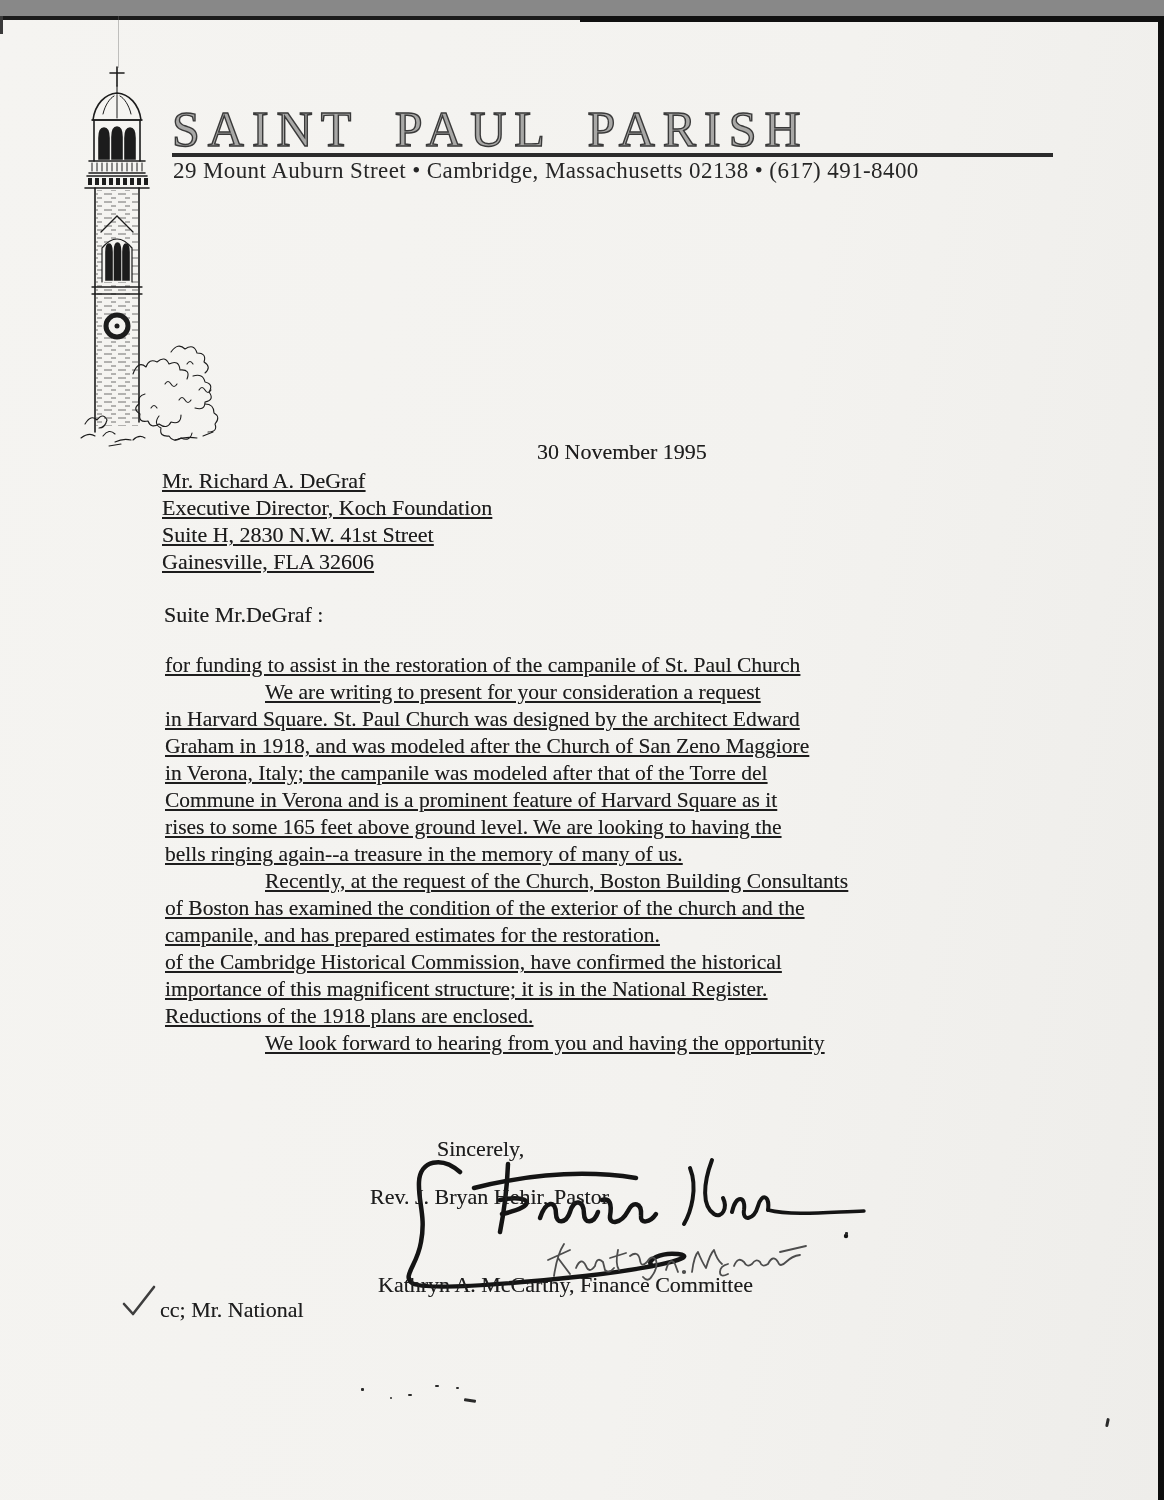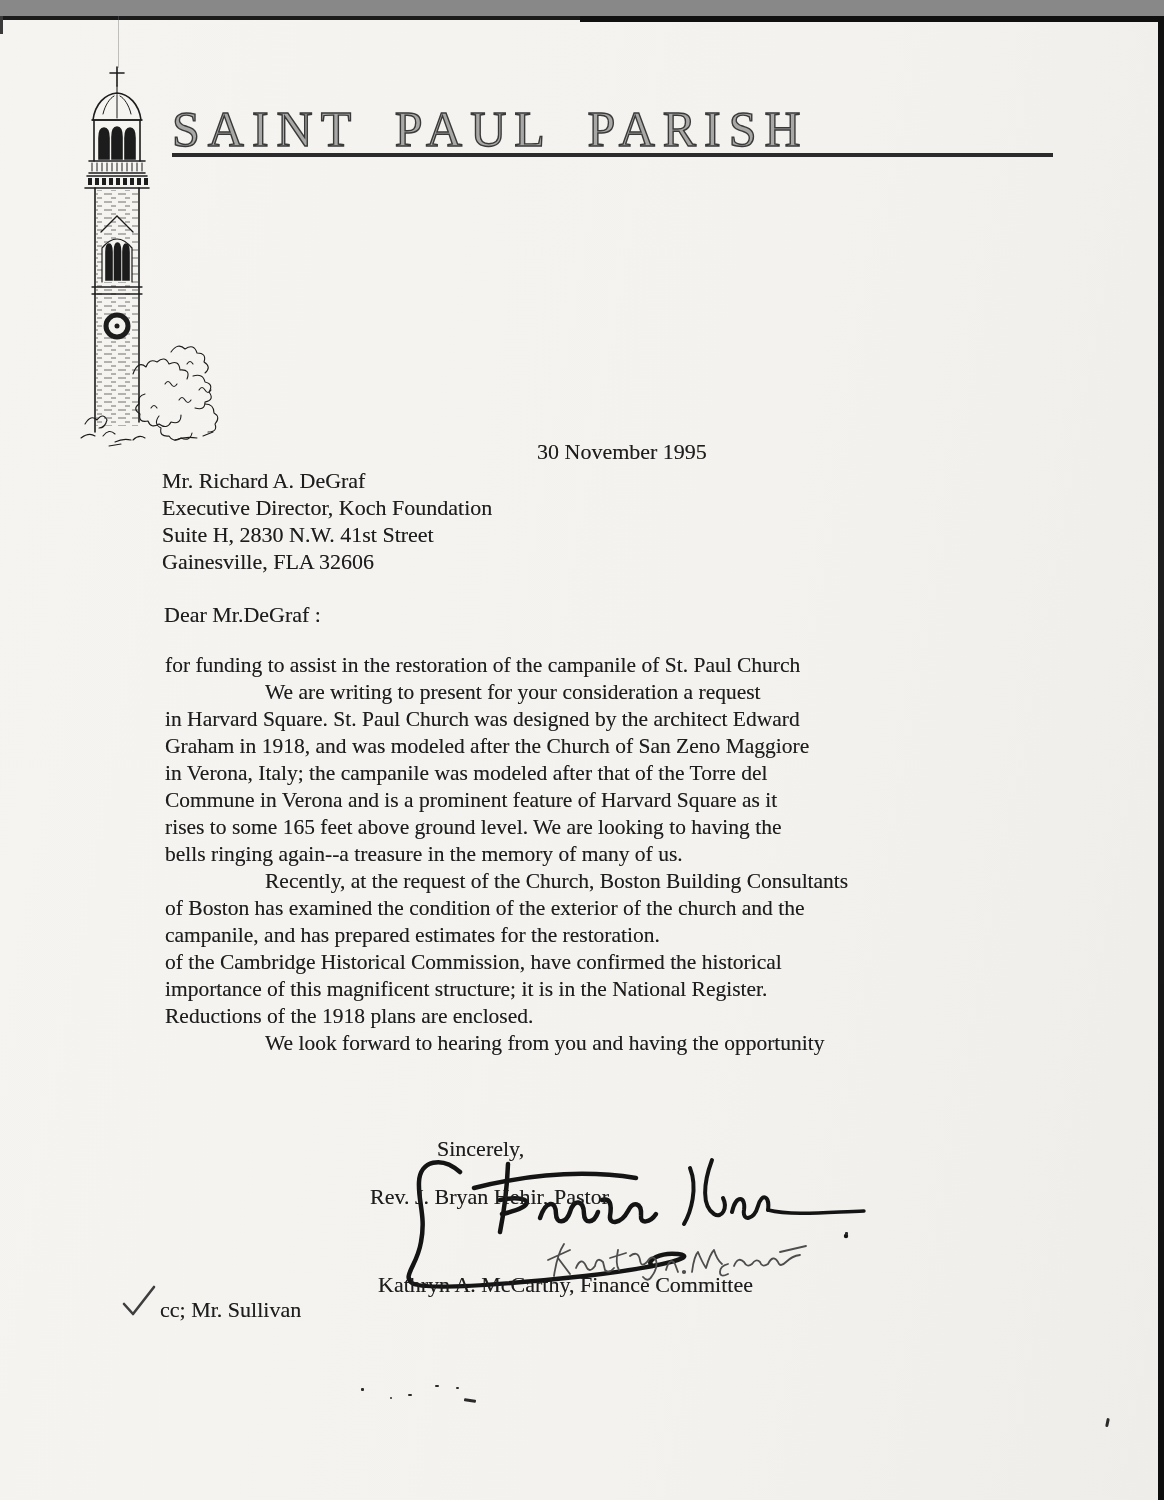--- a/index.html
+++ b/index.html
@@ -21,21 +21,21 @@
     color:rgba(40,40,40,0.08);
     -webkit-text-stroke:1.4px #3a3a3a;
     text-shadow:0 0 1px rgba(60,60,60,0.35);
   }
   .masthead-rule{left:172px;top:137px;width:881px;height:3.5px;background:#2b2b2b;}
   .masthead-address{left:173px;top:142px;font-size:23px;letter-spacing:.4px;color:#262626;}
 
   
   .t22{font-size:22px;text-shadow:0 0 .5px rgba(20,20,20,.45);}
   .t21{font-size:21.5px;text-shadow:0 0 .5px rgba(20,20,20,.45);}
-  .line{white-space:nowrap;height:27px;line-height:27px;}
+  .line{white-space:nowrap;height:27px;line-height:27px;text-decoration:underline;}
   .line.indent{padding-left:100px;}
   .recipient .line{height:27px;}
   .body-block{position:absolute;left:165px;top:636px;}
 
   
   .edge-top{left:0;top:0;width:1164px;height:4px;background:#1b1b1b;}
   .edge-top-right{left:580px;top:0;width:584px;height:6px;background:#101010;}
   .edge-right{right:0;top:0;width:6px;height:1500px;background:linear-gradient(180deg,#101010,#1e1e1e 40%,#0c0c0c);}
   .edge-bottom{left:0;bottom:0;width:1164px;height:8px;
     background:linear-gradient(90deg,#2e2e2e 0%,#121212 18%,#3a3a3a 40%,#0d0d0d 58%,#262626 82%,#111 100%);}
@@ -106,31 +106,32 @@
         <path d="M90 320 q3 -5 6 0 q3 5 6 0 M104 336 q3 -5 6 0 q3 5 6 0 M76 344 q3 -5 6 0"></path>
         <path d="M112 300 q3 -5 6 0 M124 326 q3 -5 6 0 q3 5 6 0"></path>
         <path d="M10 360 q6 -10 12 -4 q6 -8 10 0 q-2 8 -8 8 M6 374 q8 -6 14 -2 M28 372 q6 -8 12 -2"></path>
         <path d="M40 378 q8 -4 16 -2 M58 376 q6 -6 12 -2 M100 376 q10 -4 22 -2 M128 372 l10 -4 M34 382 l12 -2"></path>
       </g>
     </svg>
   </div>
 
   <div class="abs masthead-title">SAINT PAUL PARISH</div>
   <div class="abs masthead-rule"></div>
+  <div class="abs masthead-address">29 Mount Auburn Street • Cambridge, Massachusetts 02138 • (617) 491-8400</div>
 
   <div class="abs t22" style="left:537px;top:423px;">30 November 1995</div>
 
   <div class="abs t22 recipient" style="left:162px;top:451px;">
     <div class="line">Mr. Richard A. DeGraf</div>
     <div class="line">Executive Director, Koch Foundation</div>
     <div class="line">Suite H, 2830 N.W. 41st Street</div>
     <div class="line">Gainesville, FLA 32606</div>
   </div>
 
-  <div class="abs t22" style="left:164px;top:586px;">Dear Mr.DeGraf :</div>
+  <div class="abs t22" style="left:164px;top:586px;">Suite Mr.DeGraf :</div>
 
   <div class="body-block t21">
     <div class="line">for funding to assist in the restoration of the campanile of  St. Paul Church</div>
     <div class="line indent">We are writing to present for your consideration a request</div>
     <div class="line">in Harvard Square. St. Paul Church was designed by the architect Edward</div>
     <div class="line">Graham in 1918, and was modeled after the Church of San Zeno Maggiore</div>
     <div class="line">in Verona, Italy; the campanile was modeled after that of the Torre del</div>
     <div class="line">Commune in Verona and is a prominent feature of Harvard Square as it</div>
     <div class="line">rises to some 165 feet above ground level. We are looking to having the</div>
     <div class="line">bells ringing again--a treasure in the memory of many of us.</div>
@@ -183,21 +184,21 @@
   </div>
 
   <div class="abs t22" style="left:378px;top:1256px;">Kathryn A. McCarthy, Finance Committee</div>
 
   <div class="abs" style="left:118px;top:1266px;">
     <svg width="40" height="36" viewBox="0 0 40 36">
       <path d="M6 22 L15 32 L36 5" stroke="#3e3e3e" stroke-width="2.6" fill="none" stroke-linecap="round" stroke-linejoin="round"></path>
     </svg>
   </div>
 
-  <div class="abs t22" style="left:160px;top:1281px;">cc; Mr. Sullivan</div>
+  <div class="abs t22" style="left:160px;top:1281px;">cc; Mr. National</div>
 
   <div class="speck" style="left:361px;top:1372px;width:3px;height:3px;"></div>
   <div class="speck" style="left:390px;top:1381px;width:2px;height:2px;"></div>
   <div class="speck" style="left:408px;top:1378px;width:4px;height:2px;"></div>
   <div class="speck" style="left:435px;top:1369px;width:4px;height:2px;"></div>
   <div class="speck" style="left:456px;top:1371px;width:3px;height:2px;"></div>
   <div class="speck" style="left:464px;top:1383px;width:12px;height:3px;transform:rotate(8deg);"></div>
   <div class="speck" style="left:845px;top:1216px;width:3px;height:3px;"></div>
   <div class="speck" style="left:1106px;top:1402px;width:2.5px;height:9px;transform:rotate(12deg);border-radius:2px;"></div>
 

